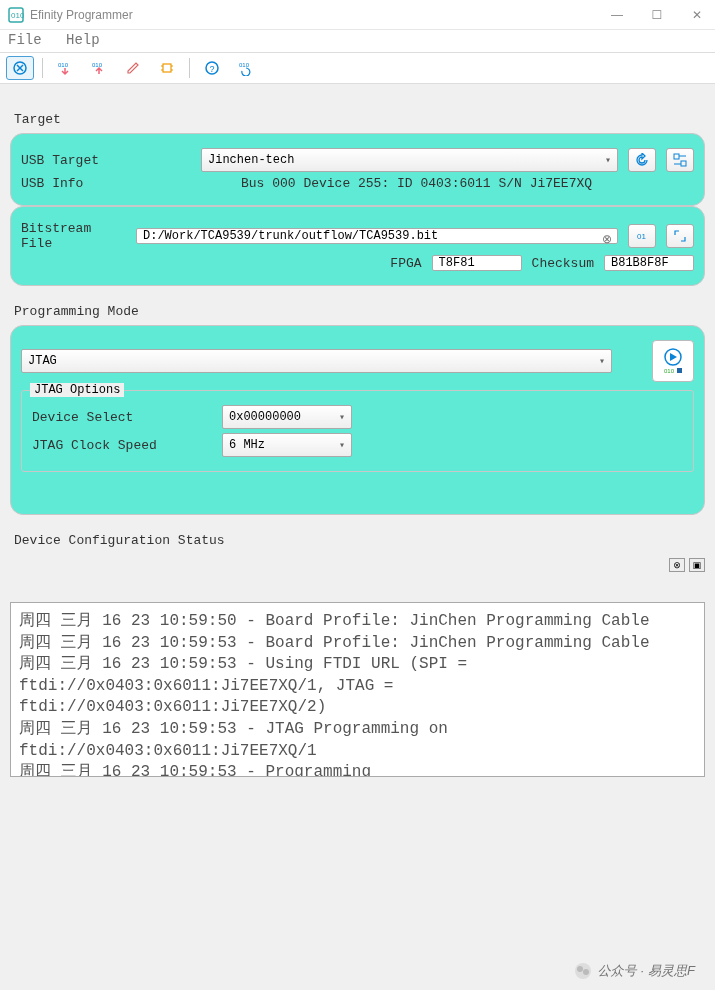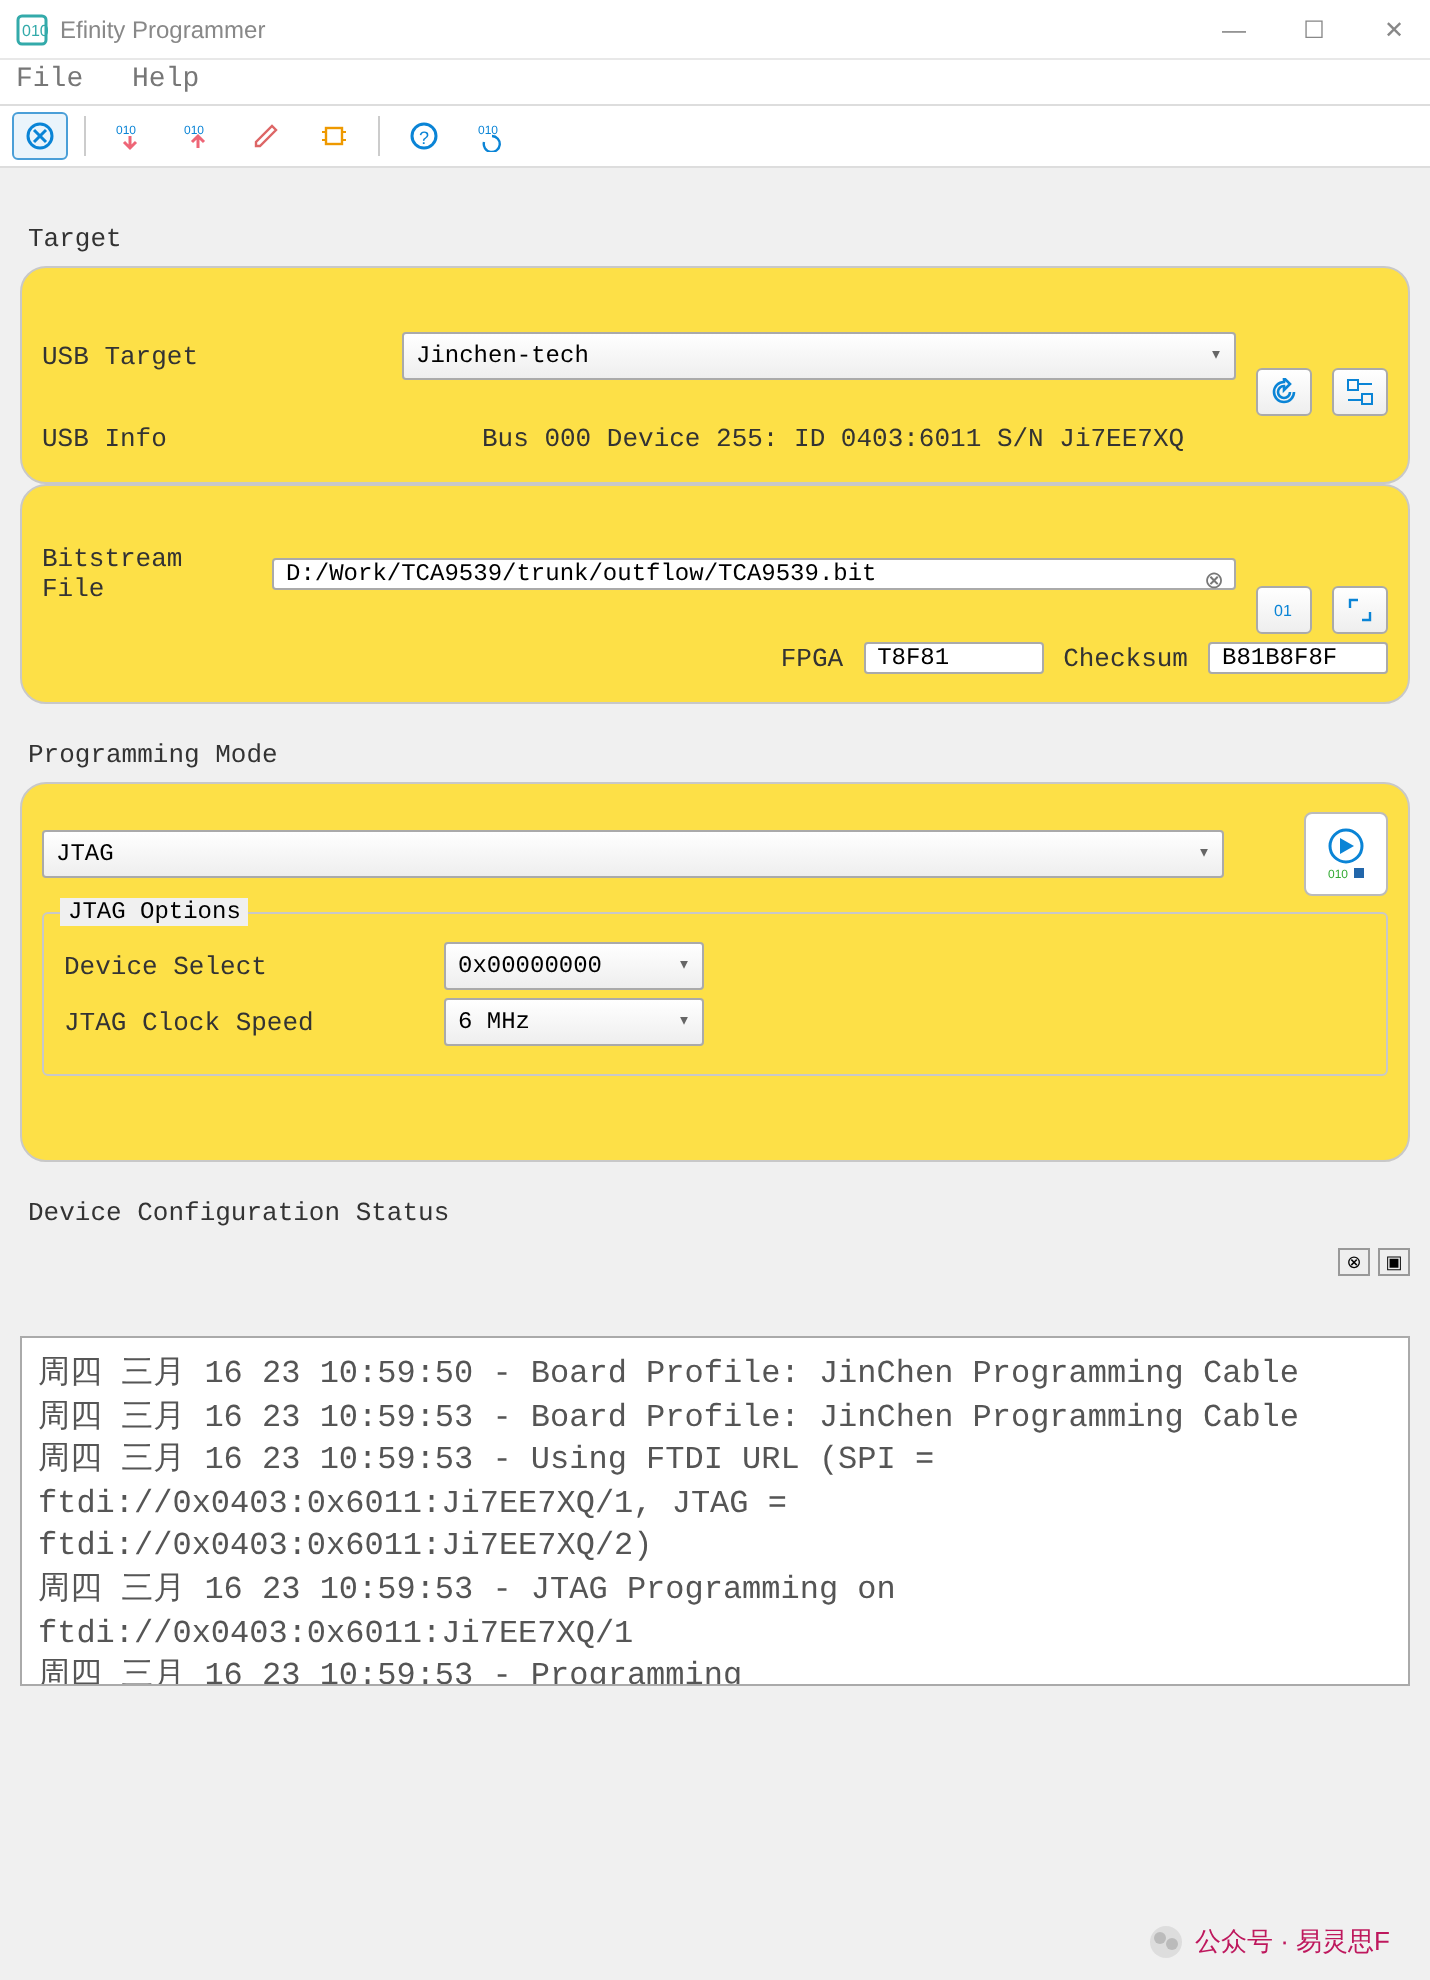--- a/index.html
+++ b/index.html
@@ -10,36 +10,36 @@
 .titlebar .winbtns { display: flex; gap: 20px; color: #888; }
 .winbtn { width: 20px; text-align: center; cursor: default; }
 .menubar { height: 22px; padding: 2px 8px; font-family: "Courier New", monospace; font-size: 14px; color: #777; }
 .menubar span { margin-right: 16px; }
 .toolbar { height: 32px; border-top: 1px solid #ddd; border-bottom: 1px solid #ddd; display: flex; align-items: center; padding: 0 6px; gap: 6px; }
 .tbtn { width: 28px; height: 24px; border: 1px solid transparent; border-radius: 3px; display: flex; align-items: center; justify-content: center; }
 .tbtn.sel { border: 1px solid #4a9fd8; background: #eaf4fb; }
 .tsep { width: 1px; height: 20px; background: #ccc; margin: 0 2px; }
 .content { padding: 10px; background: #f0f0f0; height: calc(990px - 30px - 22px - 32px); overflow: hidden; }
 .section-label { font-family: "Courier New", monospace; font-size: 13px; color: #333; margin: 18px 0 6px 4px; }
-.panel { background: #fde047; border: 1px solid #c8c8c8; border-radius: 13px; padding: 10px; }
+.panel { background: #5eead4; border: 1px solid #c8c8c8; border-radius: 13px; padding: 10px; }
 .row { display: flex; align-items: center; margin: 4px 0; gap: 10px; }
 .label { font-family: "Courier New", monospace; font-size: 13px; color: #333; }
 .select { flex: 1; height: 24px; border: 1px solid #aaa; border-radius: 2px; background: linear-gradient(#fff,#eee); padding: 0 20px 0 6px; font-family: "Courier New", monospace; font-size: 12px; position: relative; display: flex; align-items: center; }
 .select::after { content: "▾"; position: absolute; right: 6px; color: #666; font-size: 10px; }
 .input { height: 16px; border: 1px solid #aaa; border-radius: 2px; background: #fff; padding: 0 6px; font-family: "Courier New", monospace; font-size: 12px; }
-.iconbtn { width: 28px; height: 24px; border: 1px solid #aaa; border-radius: 3px; background: linear-gradient(#fff,#eee); display: flex; align-items: center; justify-content: center; margin-top: 36px; }
+.iconbtn { width: 28px; height: 24px; border: 1px solid #aaa; border-radius: 3px; background: linear-gradient(#fff,#eee); display: flex; align-items: center; justify-content: center; }
 .monotext { font-family: "Courier New", monospace; font-size: 13px; color: #333; }
 .subgroup { border: 1px solid #c8c8c8; border-radius: 3px; padding: 10px; margin-top: 8px; position: relative; }
 .subgroup-title { position: absolute; top: -8px; left: 8px; background: #f0f0f0; padding: 0 4px; font-family: "Courier New", monospace; font-size: 12px; }
 .playbtn { width: 42px; height: 42px; border: 1px solid #bbb; border-radius: 4px; background: #fff; display: flex; flex-direction: column; align-items: center; justify-content: center; }
 .status-dot { width: 18px; height: 18px; border-radius: 50%; background: radial-gradient(circle at 35% 35%, #fff, #999); border: 1px solid #888; }
 .log { margin-top: 30px; border: 1px solid #aaa; background: #fff; padding: 8px; font-family: "Courier New", monospace; font-size: 16px; color: #555; line-height: 1.35; white-space: pre-wrap; height: 175px; overflow: hidden; }
 .log-tools { display: flex; justify-content: flex-end; gap: 4px; margin-bottom: 4px; margin-top: 10px; }
 .tiny { width: 16px; height: 14px; border: 1px solid #999; background: #eee; font-size: 9px; display: flex; align-items: center; justify-content: center; }
-.watermark { position: absolute; bottom: 10px; right: 20px; color: #be185d; font-size: 13px; display: flex; align-items: center; gap: 6px; }
+.watermark { position: absolute; bottom: 10px; right: 20px; color: #737373; font-size: 13px; display: flex; align-items: center; gap: 6px; font-style: italic; }
 .bitstream-wrap { flex: 1; position: relative; }
 .bitstream-wrap .clear { position: absolute; right: 6px; top: 4px; color: #777; font-size: 12px; cursor: default; }
 </style>
 </head>
 <body>
 
 <div class="titlebar">
   <svg class="logo" viewBox="0 0 16 16">
       <rect x="1" y="1" width="14" height="14" fill="none" stroke="#3aa" stroke-width="1.5" rx="2"></rect>
       <text x="3" y="11" font-size="8" fill="#3aa">010</text>

